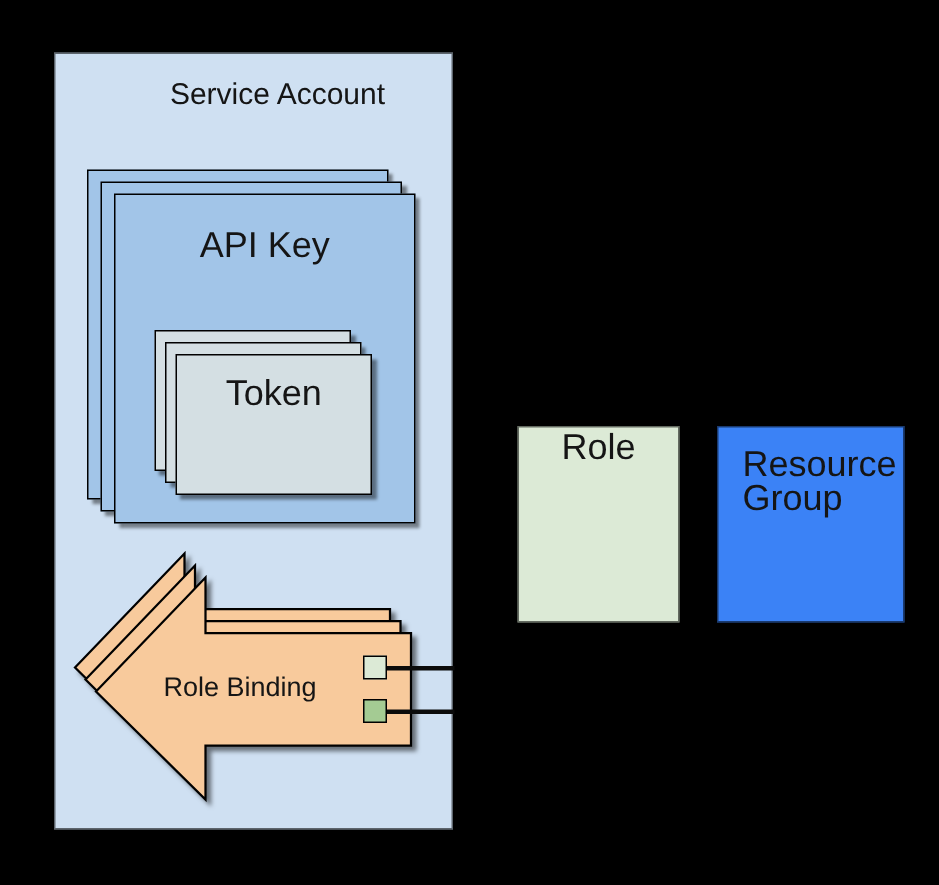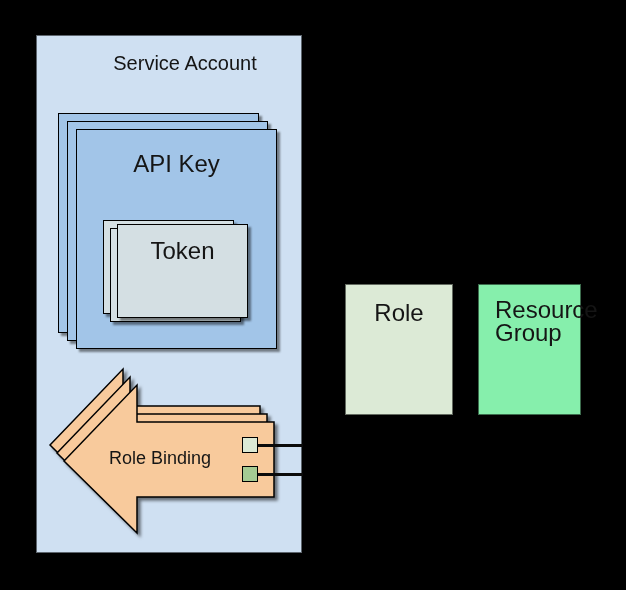--- a/index.html
+++ b/index.html
@@ -37,21 +37,21 @@
     border: 1.5px solid #000;
     box-shadow: 3px 3px 2px rgba(0,0,0,0.45);
   }
   .api { width: 201px; height: 220px; background: #a2c5e8; }
   .api.b2 { left: 58px;  top: 113px; }
   .api.b1 { left: 67px;  top: 121px; }
   .api.front { left: 76px; top: 129px; }
   .token { width: 131px; height: 94px; background: #d4dfe3; }
   .token.b2 { left: 103px; top: 220px; }
   .token.b1 { left: 110px; top: 228px; }
-  .token.front { left: 117px; top: 224px; }
+  .token.front { left: 117px; top: 236px; }
   .box-label {
     display: block;
     width: 100%;
     text-align: center;
     font-size: 24px;
     color: #151515;
   }
   .api .box-label { margin-top: 20px; }
   .token .box-label { margin-top: 12px; }
   
@@ -87,26 +87,26 @@
   .swatch-rg   { left: 242px; top: 466px; background: #a4cb93; }
   
   .role-box {
     position: absolute;
     left: 345px; top: 284px;
     width: 108px; height: 131px;
     background: #dcead6;
     border: 1px solid rgba(0,0,0,0.55);
     box-sizing: border-box;
   }
-  .role-box .box-label { margin-top: 14px; }
+  .role-box .box-label { }
   .rg-box {
     position: absolute;
     left: 478px; top: 284px;
-    width: 103px; height: 131px;
-    background: #86efac;
+    width: 125px; height: 131px;
+    background: #3b82f6;
     border: 1px solid rgba(0,0,0,0.55);
     box-sizing: border-box;
   }
   .rg-box .box-label {
     text-align: left;
     padding: 13px 10px 0 16px;
     width: auto;
     line-height: 23px;
     margin-top: 0;
   }

